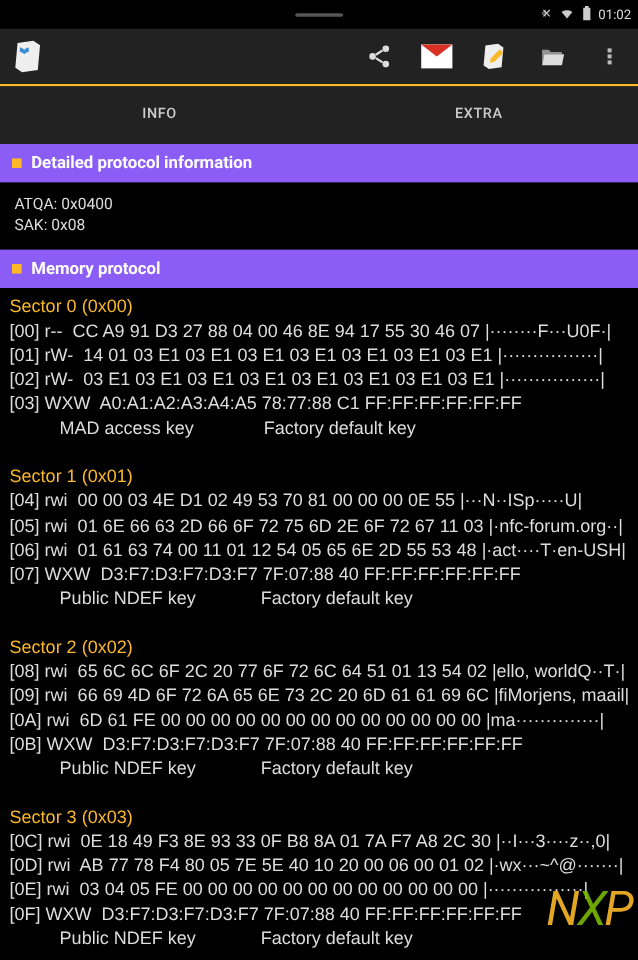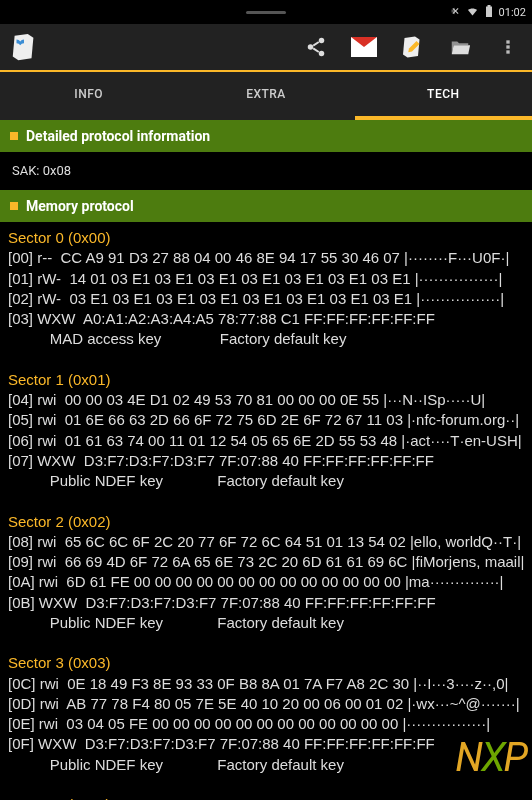--- a/index.html
+++ b/index.html
@@ -68,21 +68,21 @@
     justify-content: center;
     font-size: 12px;
     font-weight: 500;
     letter-spacing: 0.5px;
     color: #ccc;
     border-bottom: 4px solid transparent;
     cursor: pointer;
   }
   .tab.active { color: #fff; border-bottom-color: #fbb829; }
   .section-head {
-    background: #4d7c0f;
+    background: #8b5cf6;
     padding: 8px 10px;
     font-size: 14px;
     font-weight: bold;
     color: #fff;
     display: flex;
     align-items: center;
     gap: 8px;
   }
   .section-head .bullet {
     width: 8px; height: 8px; background: #fbb829;
@@ -175,28 +175,28 @@
         <rect x="10" y="4" width="4" height="4"></rect>
         <rect x="10" y="10" width="4" height="4"></rect>
         <rect x="10" y="16" width="4" height="4"></rect>
       </svg>
   </div>
 </div>
 
 <div class="tabs">
   <div class="tab">INFO</div>
   <div class="tab">EXTRA</div>
-  <div class="tab active">TECH</div>
 </div>
 
 <div class="section-head">
   <span class="bullet"></span>
   <span>Detailed protocol information</span>
 </div>
 <div class="info-block">
+  <div>ATQA: 0x0400</div>
   <div>SAK: 0x08</div>
 </div>
 
 <div class="section-head">
   <span class="bullet"></span>
   <span>Memory protocol</span>
 </div>
 <div class="mem" id="mem"><span class="sector-title">Sector 0 (0x00)</span>
 [00] r--  CC A9 91 D3 27 88 04 00 46 8E 94 17 55 30 46 07 |········F···U0F·|
 [01] rW-  14 01 03 E1 03 E1 03 E1 03 E1 03 E1 03 E1 03 E1 |················|

